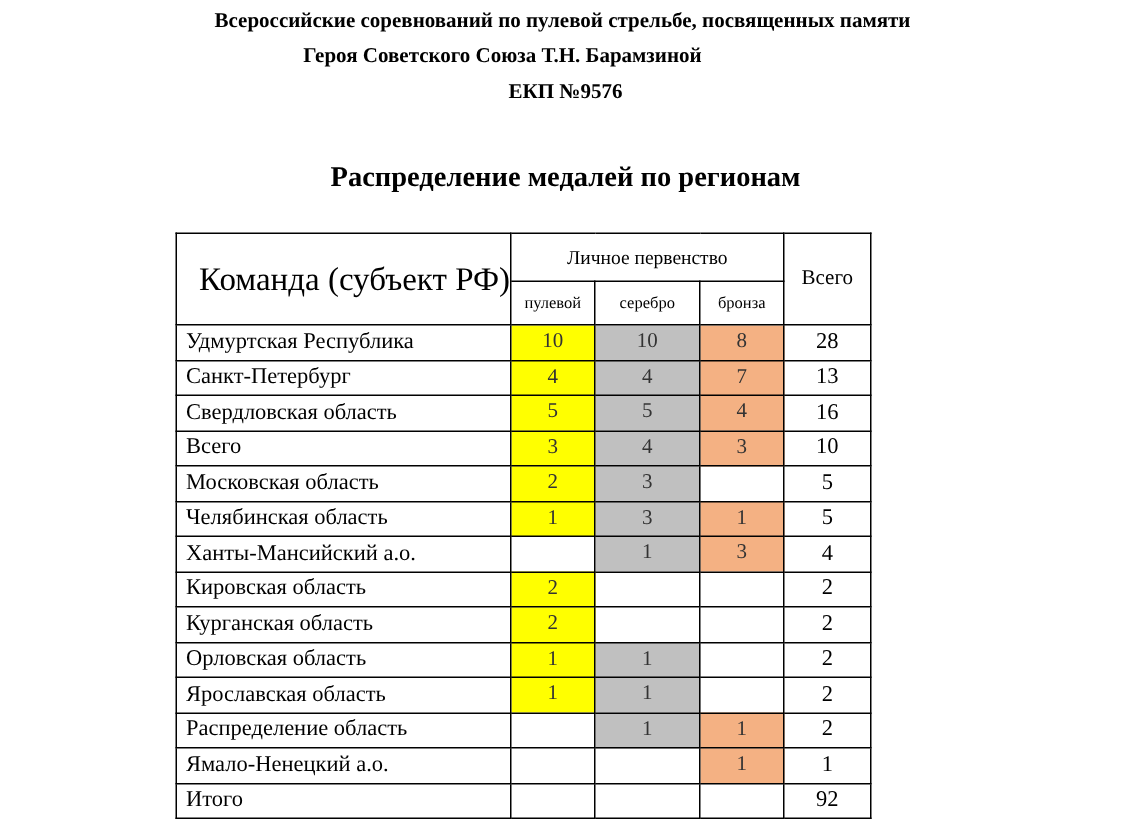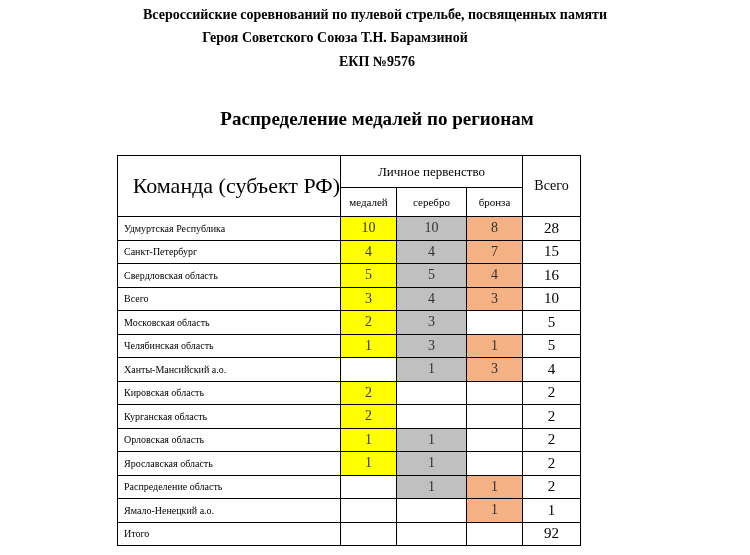--- a/index.html
+++ b/index.html
@@ -13,21 +13,21 @@
   table.medals { position:absolute; left:117px; top:155px; border-collapse:collapse; font-size:15px; }
   table.medals td, table.medals th { border:1.5px solid #000; padding:0; font-weight:normal; }
   .hdr-team { width:216px; text-align:right; padding-left:6px !important; font-size:22px; }
   .hdr-group { height:31px; text-align:center; font-size:13px; }
   .hdr-sub { height:28px; text-align:center; font-size:11px; }
   .hdr-total { width:57px; text-align:center; font-size:14px; }
   .c-gold { width:55px; }
   .c-silver { width:69px; }
   .c-bronze { width:55px; }
   tr.row td { height:22.5px; }
-  td.name { text-align:left; padding-left:6px !important; font-size:10px; white-space:nowrap; }
+  td.name { text-align:left; padding-left:6px !important; font-size:15px; white-space:nowrap; }
   td.num { text-align:center; font-size:14px; color:#333; }
   td.gold { background:#ffff00; }
   td.silver { background:#c0c0c0; }
   td.bronze { background:#f4b183; }
   td.total { text-align:center; font-weight:bold; font-size:15px; }
   td.bold-name { font-weight:bold; }
 </style>
 </head>
 <body>
 
@@ -37,39 +37,39 @@
 <div class="title t4">Распределение медалей по регионам</div>
 
 <table class="medals">
   <thead>
     <tr>
       <th class="hdr-team" rowspan="2">Команда (субъект РФ)</th>
       <th class="hdr-group" colspan="3">Личное первенство</th>
       <th class="hdr-total" rowspan="2">Всего</th>
     </tr>
     <tr>
-      <th class="hdr-sub c-gold">медалей</th>
+      <th class="hdr-sub c-gold">пулевой</th>
       <th class="hdr-sub c-silver">серебро</th>
       <th class="hdr-sub c-bronze">бронза</th>
     </tr>
   </thead>
   <tbody id="tbody">
       <tr class="row">
         <td class="name">Удмуртская Республика</td>
         <td class="num gold">10</td>
         <td class="num silver">10</td>
         <td class="num bronze">8</td>
         <td class="total">28</td>
       </tr>
       <tr class="row">
         <td class="name">Санкт-Петербург</td>
         <td class="num gold">4</td>
         <td class="num silver">4</td>
         <td class="num bronze">7</td>
-        <td class="total">15</td>
+        <td class="total">13</td>
       </tr>
       <tr class="row">
         <td class="name">Свердловская область</td>
         <td class="num gold">5</td>
         <td class="num silver">5</td>
         <td class="num bronze">4</td>
         <td class="total">16</td>
       </tr>
       <tr class="row">
         <td class="name">Всего</td>

